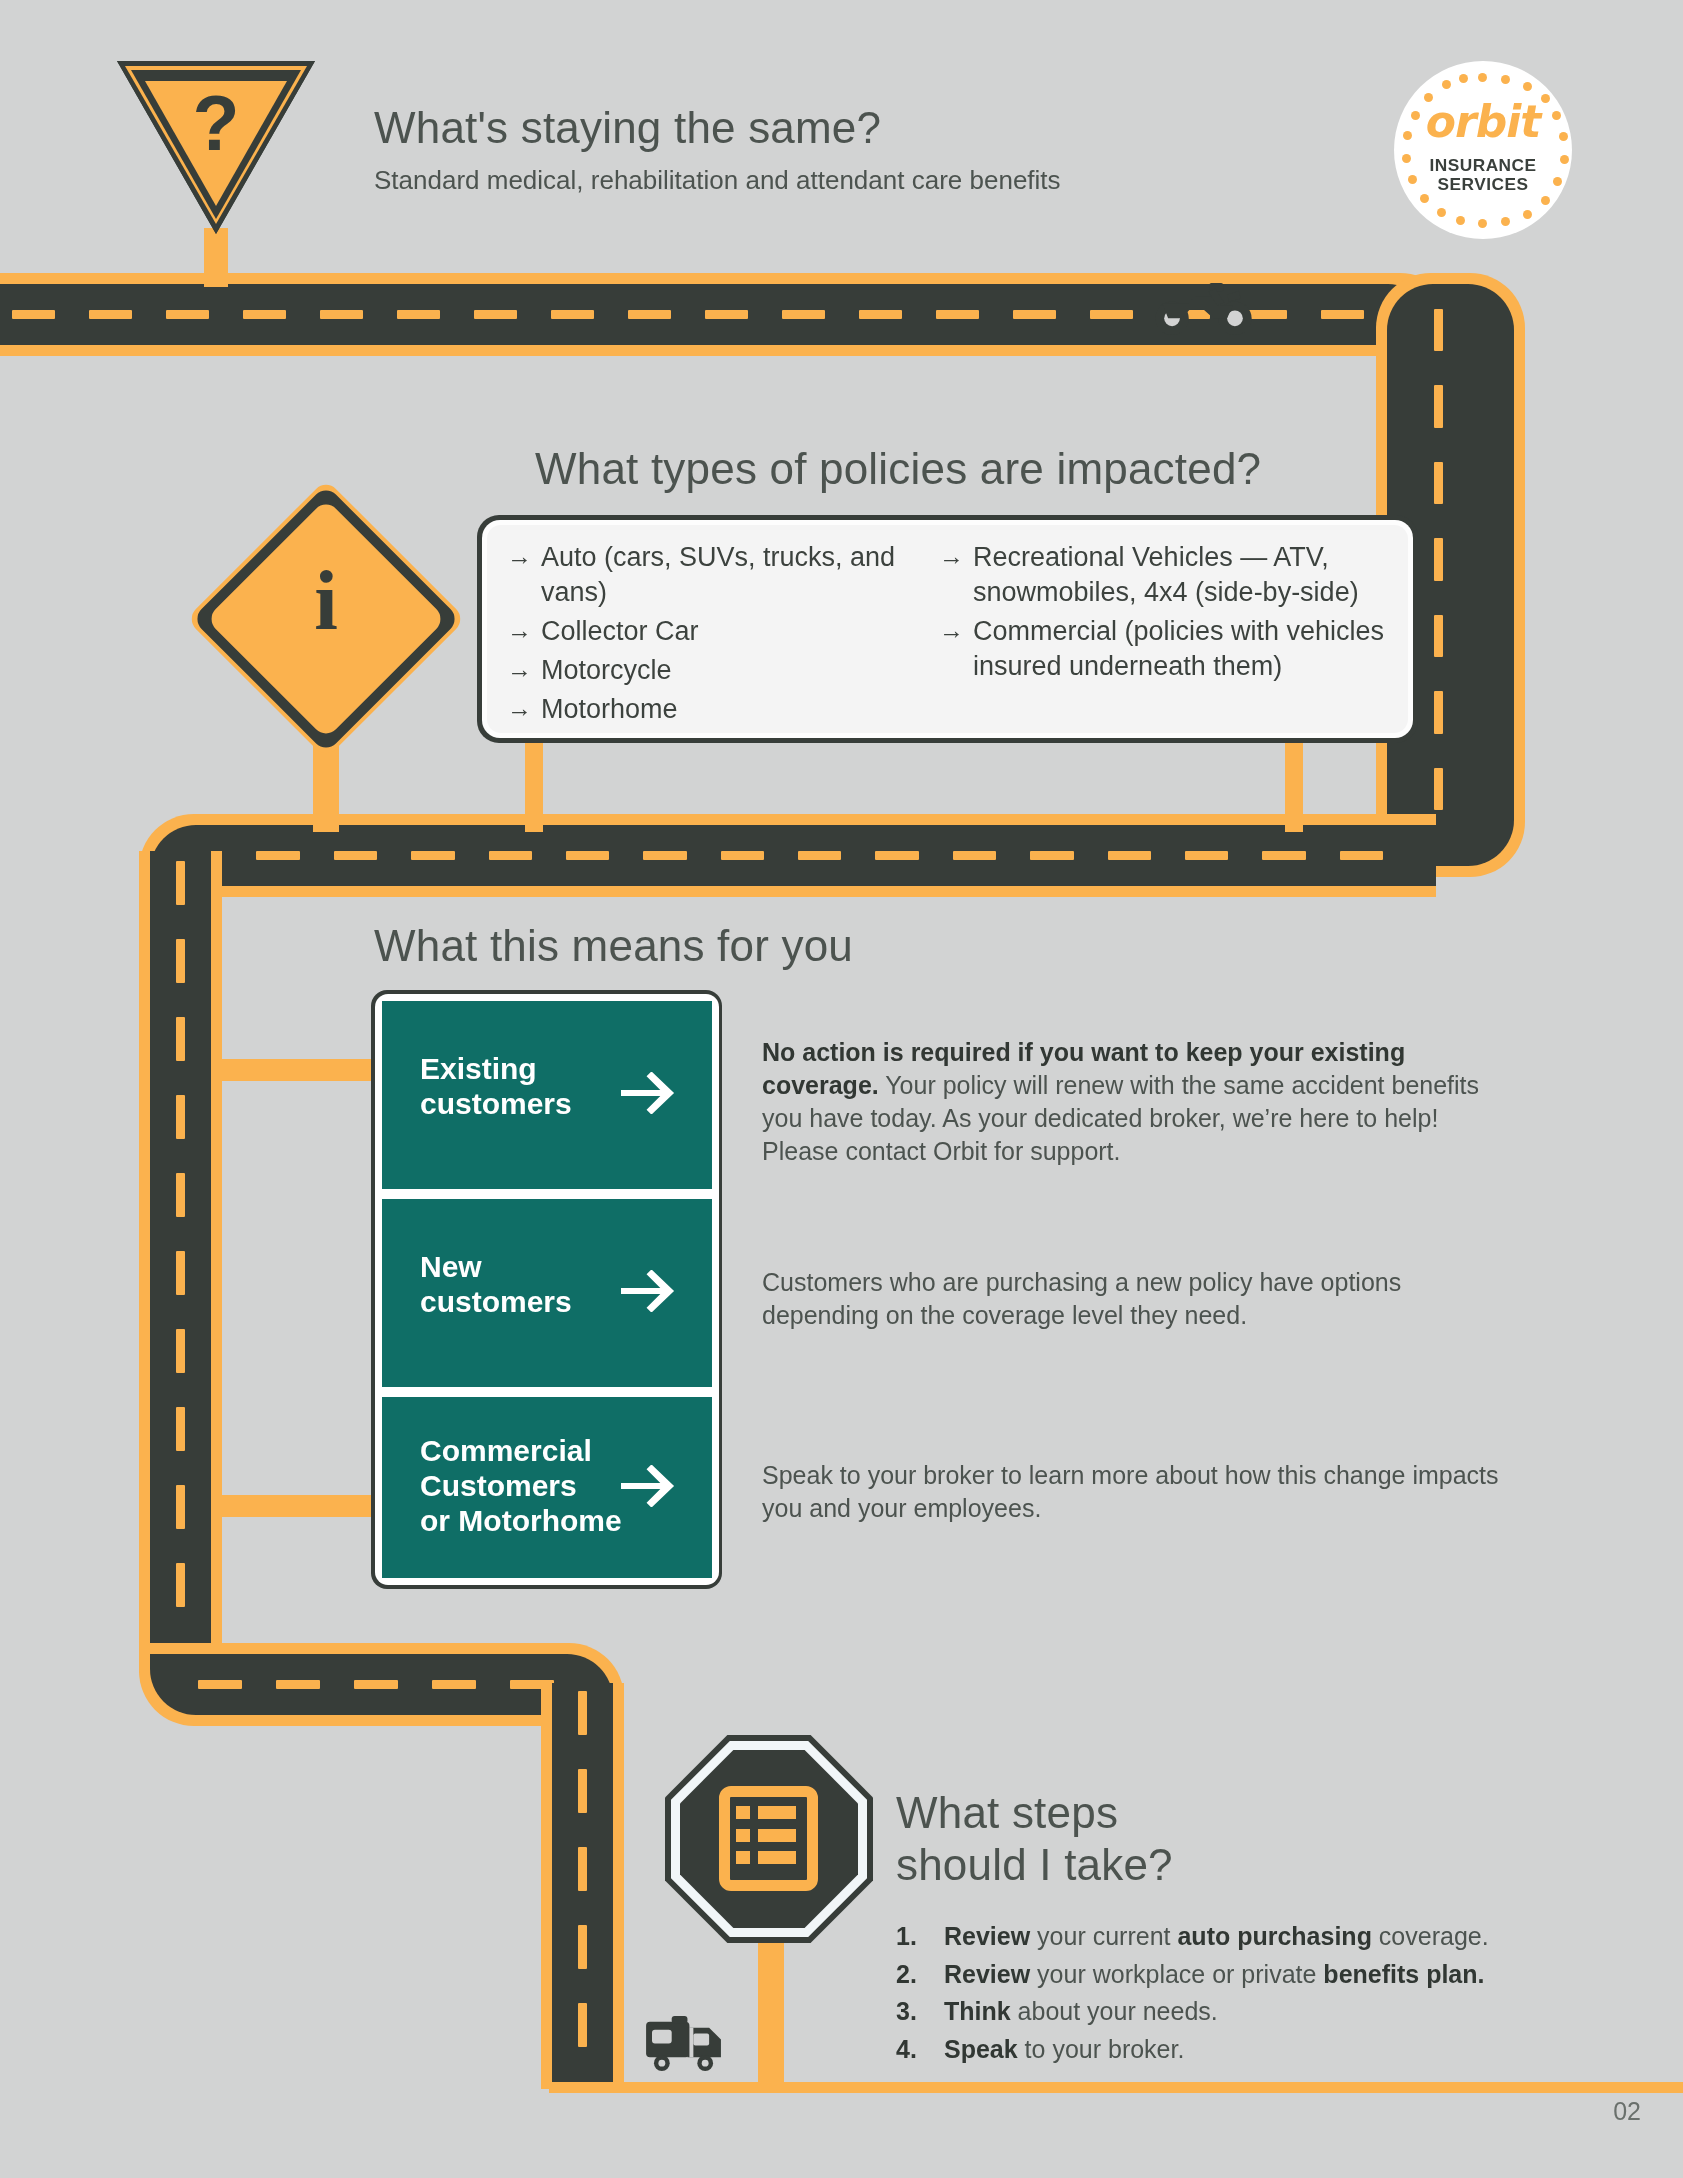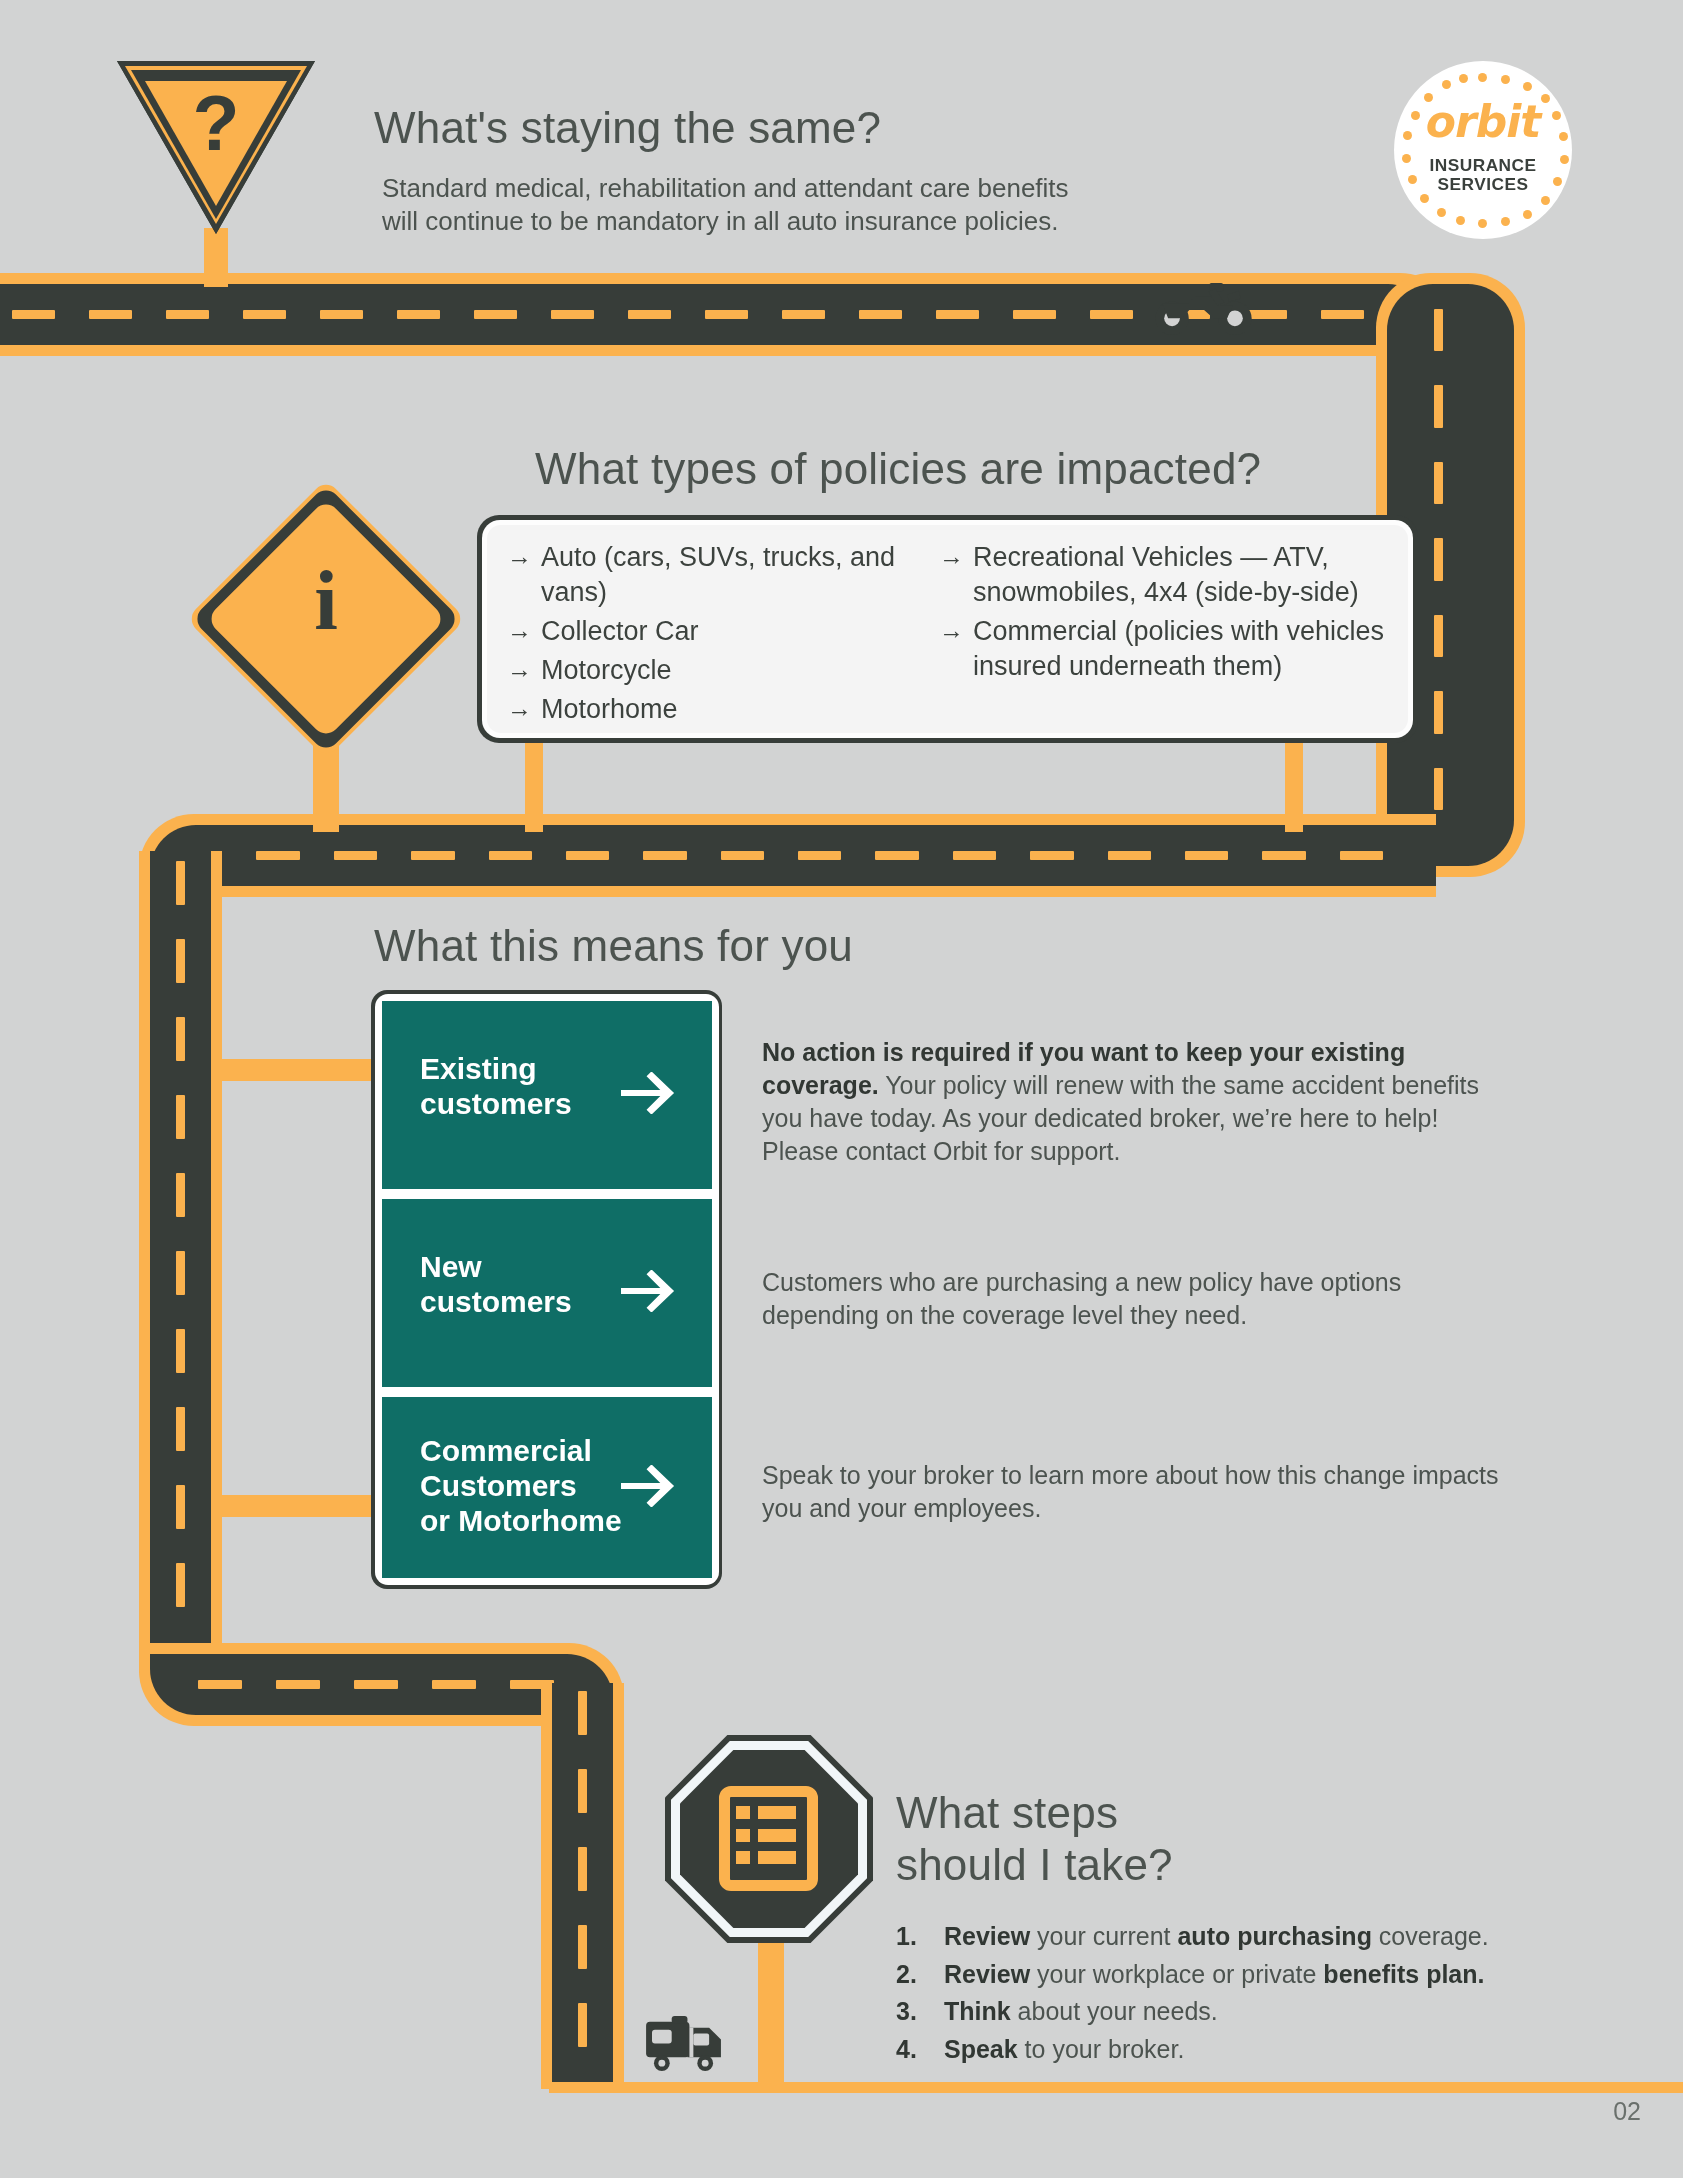--- a/index.html
+++ b/index.html
@@ -55,21 +55,21 @@
   .listicon{position:absolute;left:54px;top:51px;width:99px;height:105px;
      border:11px solid #fbb24e;border-radius:12px;box-sizing:border-box;}
   .listicon b{position:absolute;display:block;background:#fbb24e;}
 
   
   .panel-outer{position:absolute;background:#373d39;border-radius:22px;}
   .panel-mid{position:absolute;background:#fdfdfd;border-radius:18px;}
   .panel-in{position:absolute;background:#f4f4f4;border-radius:14px;}
 
   h1.title{font-size:44px;font-weight:normal;color:#4c534f;margin:0;letter-spacing:0.2px;}
-  p.sub{font-size:26px;color:#4c534f;margin:8px;line-height:1.28;}
+  p.sub{font-size:26px;color:#4c534f;margin:0;line-height:1.28;}
 
   .policy-col{font-size:27px;color:#3c423e;line-height:1.3;}
   .policy-col ul{list-style:none;margin:0;padding:0;}
   .policy-col li{display:flex;margin-bottom:4px;}
   .policy-col li .ar{flex:0 0 34px;color:#3c423e;font-size:25px;line-height:1.32;}
   .policy-col li .tx{flex:1;}
 
   
   .green-outer{position:absolute;left:371px;top:990px;width:351px;height:599px;background:#373d39;border-radius:16px;}
   .green-mid{position:absolute;left:375px;top:994px;width:344px;height:591px;background:#ffffff;border-radius:13px;}
@@ -280,21 +280,20 @@
     <div class="word">orbit</div>
     <div class="l2">
       <span>INSURANCE</span><br>
       <span>SERVICES</span>
     </div>
   </div>
 
   <h1 class="title abs" style="left:374px;top:103px;width:891px;">What's staying the same?</h1>
   <p class="sub abs" style="left:374px;top:164px;width:822px;">
     <span>Standard medical, rehabilitation and attendant care benefits</span><br>
-    <span>will continue to be mandatory in all auto insurance policies.</span>
   </p>
 
   <div class="diamond-wrap">
     <div class="dia dia1"></div>
     <div class="dia dia2"></div>
     <div class="dia dia3"></div>
     <div class="iglyph">i</div>
   </div>
 
   <h1 class="title abs" style="left:535px;top:444px;width:891px;">What types of policies are impacted?</h1>

